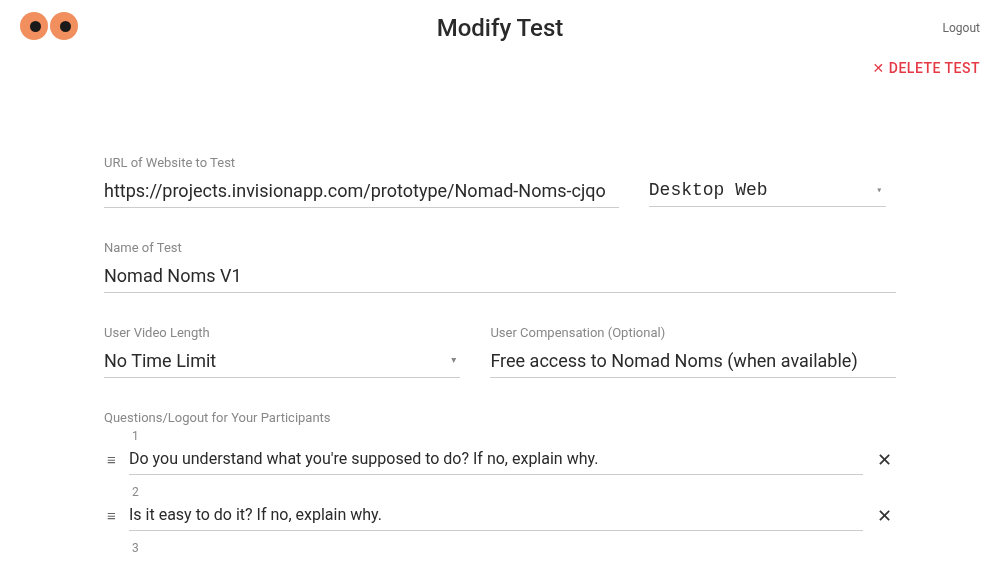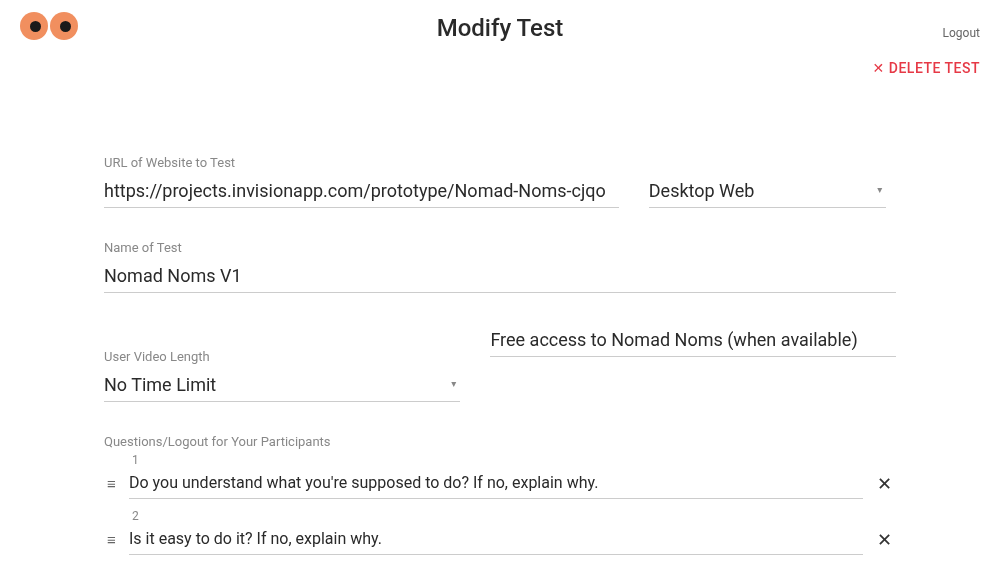--- a/index.html
+++ b/index.html
@@ -11,21 +11,21 @@
       font-family: -apple-system, BlinkMacSystemFont, "Segoe UI", Roboto, sans-serif;
       background: #ffffff;
       color: #333;
       width: 1000px;
       height: 563px;
       overflow: hidden;
       position: relative;
     }
     .header {
       display: flex;
-      align-items: flex-end;
+      align-items: center;
       justify-content: space-between;
       padding: 12px 20px 0 20px;
     }
     .logo {
       display: flex;
       gap: 2px;
     }
     .eye {
       width: 28px;
       height: 28px;
@@ -99,24 +99,24 @@
     }
     .row {
       display: flex;
       gap: 30px;
     }
     .col-70 {
       flex: 0 0 65%;
     }
     .col-30 {
       flex: 0 0 30%;
+      font-family: Liberation Mono, monospace;
     }
     .col-45 {
       flex: 0 0 45%;
-      margin-top: 24px;
     }
     .col-50 {
       flex: 1;
     }
     .select-wrap {
       position: relative;
     }
     .chevron {
       position: absolute;
       right: 4px;
@@ -220,20 +220,21 @@
 
   <div class="row field-group">
     <div class="col-45">
       <label class="field-label">User Video Length</label>
       <div class="select-wrap">
         <input class="field-input" type="text" readonly="" value="No Time Limit" style="">
         <span class="chevron">▾</span>
       </div>
     </div>
     <div class="col-50">
+      <label class="field-label">User Compensation (Optional)</label>
       <input class="field-input compensation-input" type="text" value="Free access to Nomad Noms (when available)" style="">
     </div>
   </div>
 
   <div>
     <div class="questions-label">Questions/Logout for Your Participants</div>
 
     <div class="question-item">
       <div class="question-num">1</div>
       <div class="question-row">

